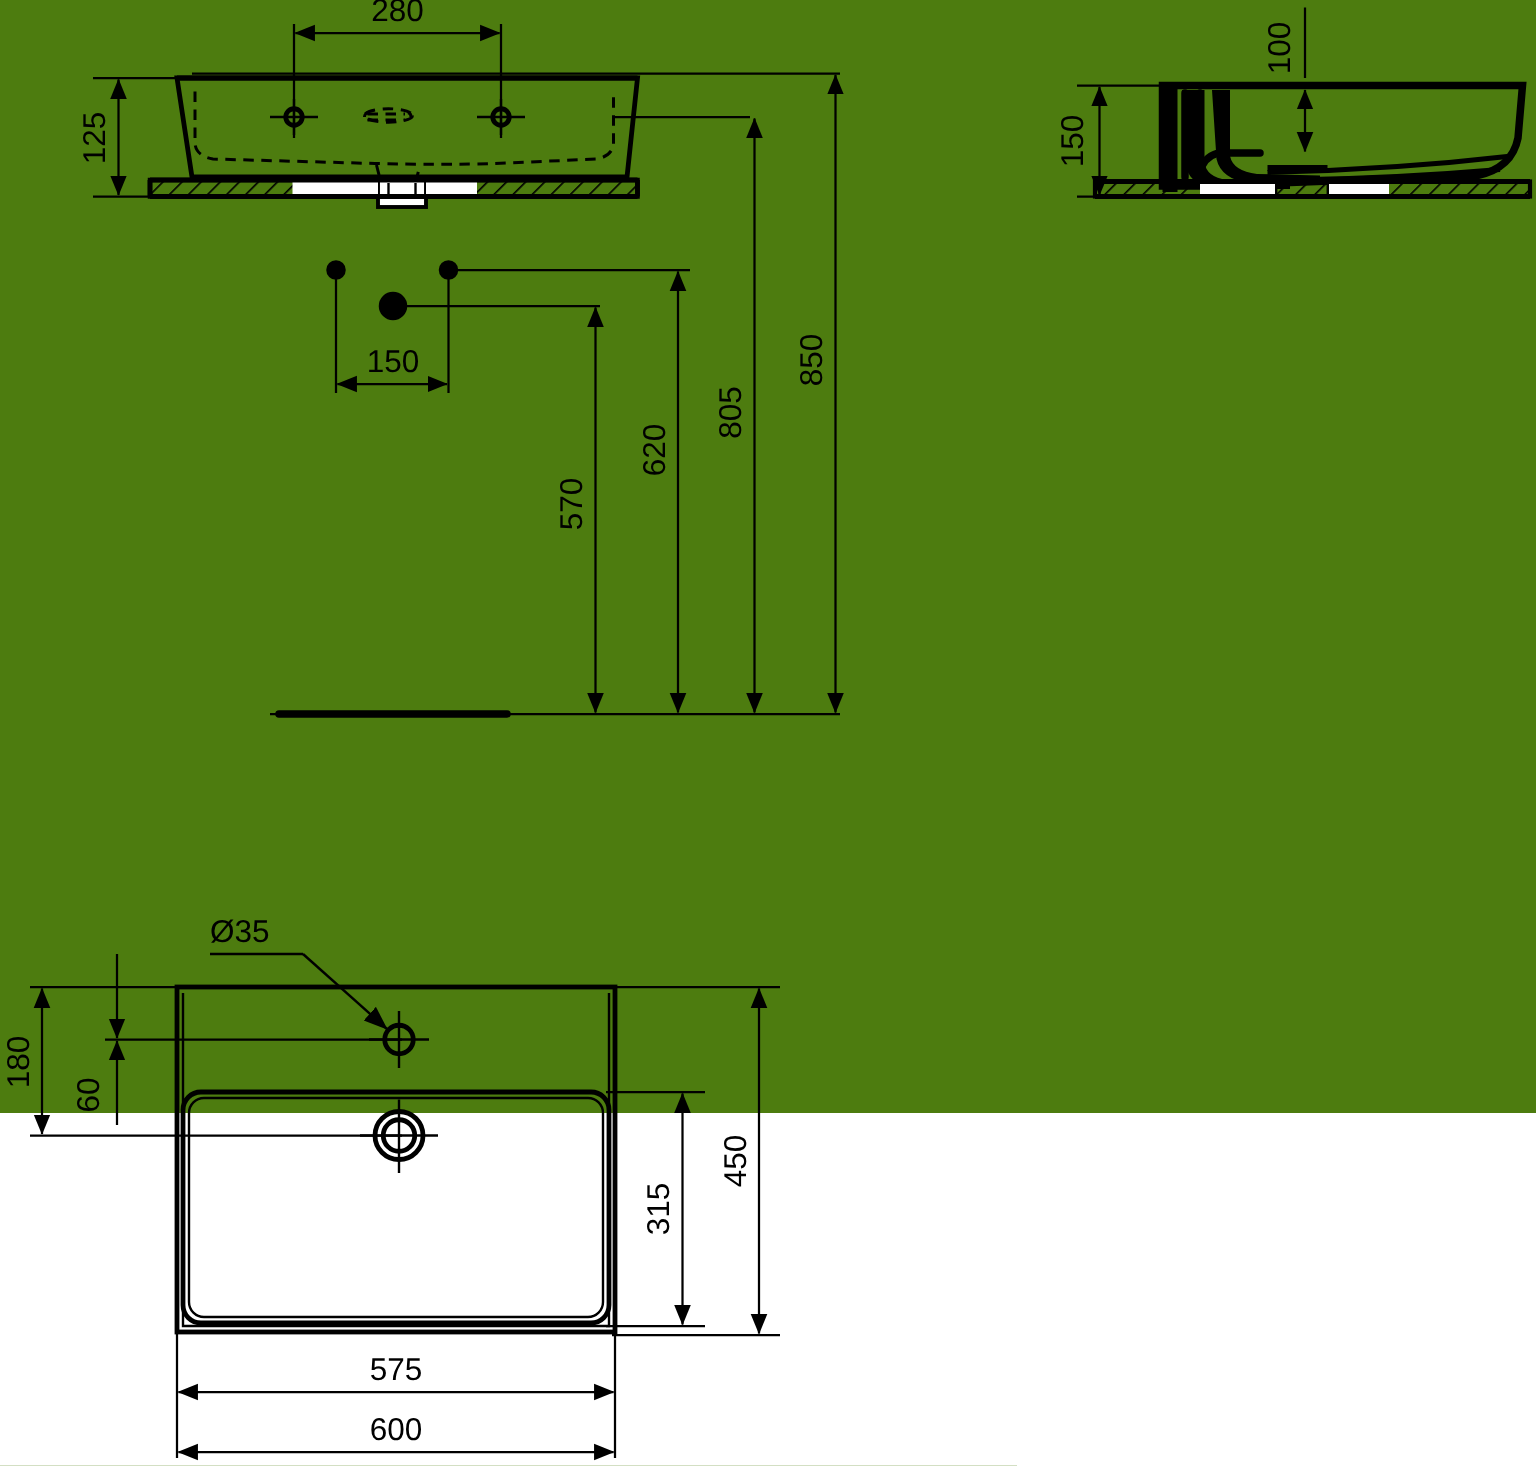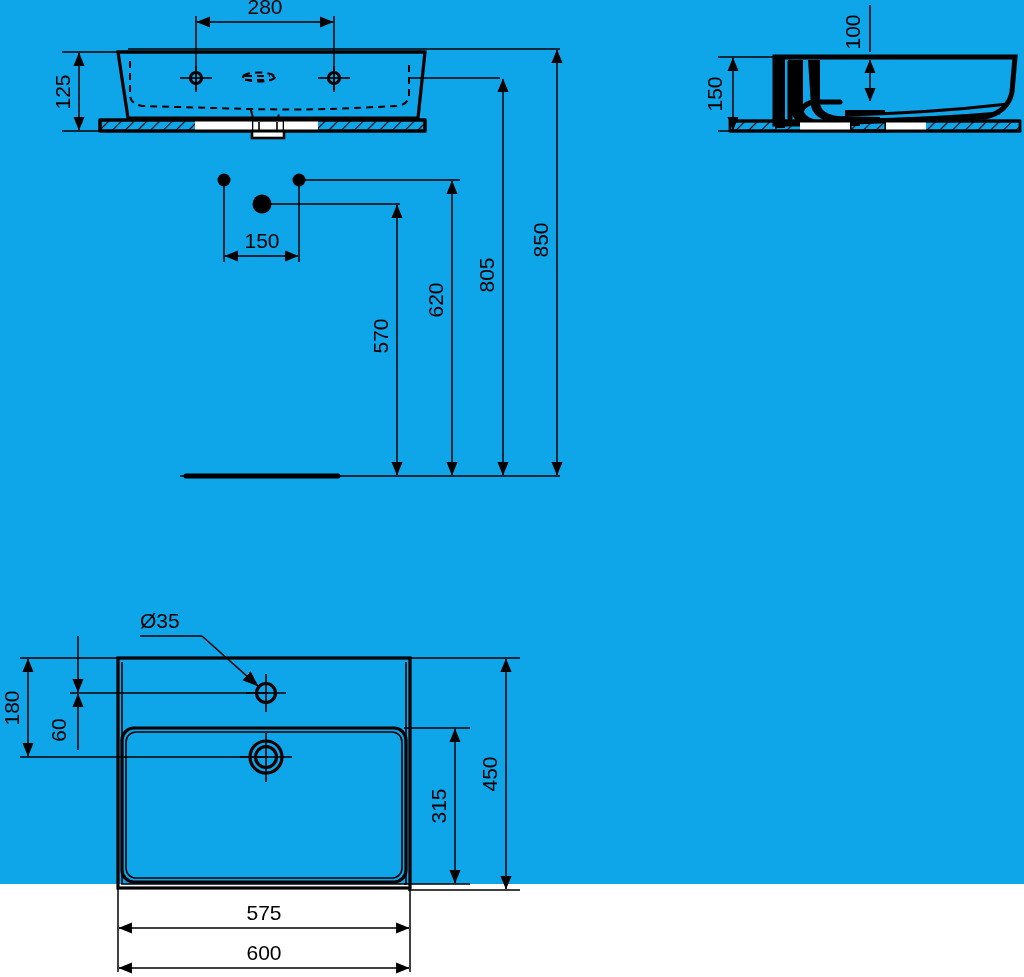--- a/index.html
+++ b/index.html
@@ -9,22 +9,22 @@
   }
   body {
     width: 1024px;
     height: 977px;
     font-family: "Liberation Sans", sans-serif;
     overflow: hidden;
   }
   #drawing-root {
     position: relative;
     width: 1024px;
-    height: 884px;
-    background: #0ea5e9;
+    height: 742px;
+    background: #4d7c0f;
   }
   svg.cad {
     display: block;
     width: 1024px;
     height: 977px;
   }
   .ln     { stroke: #000000; stroke-width: 1.6; fill: none; stroke-linecap: butt; }
   .ln-th  { stroke: #000000; stroke-width: 3.2; fill: none; stroke-linecap: butt; }
   .ln-xth { stroke: #000000; stroke-width: 5.0; fill: none; stroke-linecap: round; }
   .ln-dim { stroke: #000000; stroke-width: 1.5; fill: none; }

